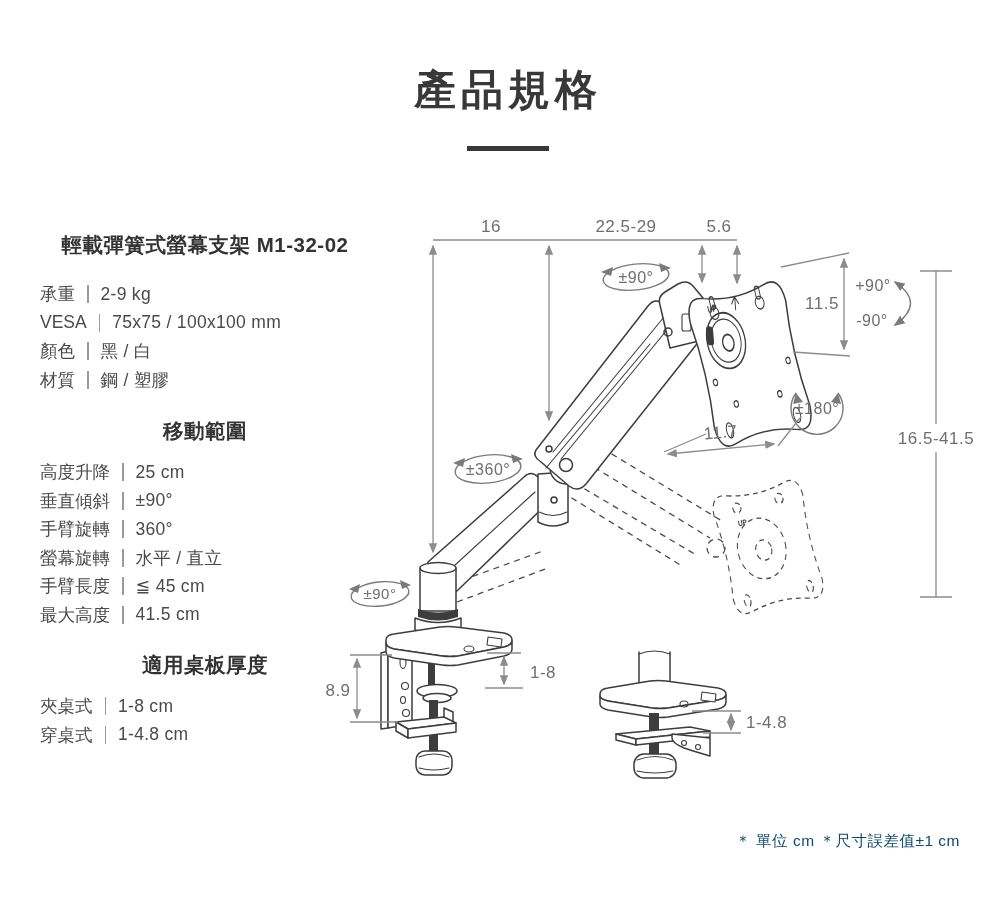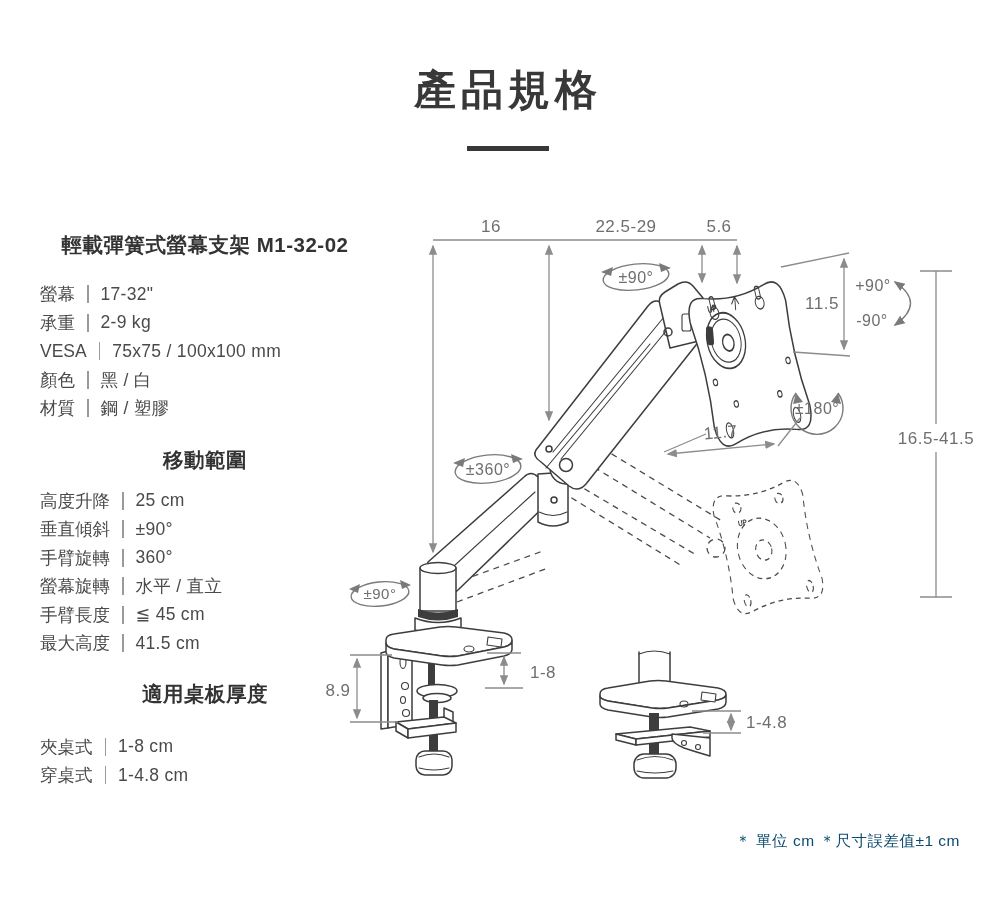--- a/index.html
+++ b/index.html
@@ -4,21 +4,21 @@
 <style>
   html,body{margin:0;padding:0;background:#ffffff;}
   body{width:1000px;height:900px;position:relative;overflow:hidden;
        font-family:"Liberation Sans","DejaVu Sans",sans-serif;}
   .page-header{position:absolute;top:62px;left:0;width:1000px;text-align:center;margin-left:8px;}
   .page-title{font-size:42px;font-weight:bold;color:#383838;letter-spacing:5px;}
   .title-underline{width:82px;height:5px;background:#383838;margin:28px auto 0 auto;}
   .spec-col{position:absolute;left:40px;top:231px;width:330px;text-align:center;}
   .spec-heading{font-size:20.5px;font-weight:bold;color:#333333;letter-spacing:0.5px;margin:0 0 21px 0;}
   .spec-heading.mt1{margin-top:23px;margin-bottom:13px;}
-  .spec-heading.mt2{margin-top:22px;margin-bottom:25px;}
+  .spec-heading.mt2{margin-top:22px;margin-bottom:13px;}
   .spec-row{display:flex;align-items:center;height:28.5px;font-size:17.5px;color:#4a4a4a;}
   .spec-sep{width:1.5px;height:18px;background:#9a9a9a;margin:0 12px;flex:0 0 auto;}
   .spec-label{white-space:nowrap;}
   .spec-value{white-space:nowrap;letter-spacing:0.3px;}
   .diagram-svg{position:absolute;left:0;top:0;width:1000px;height:900px;}
   .footnote{position:absolute;top:831px;right:40px;font-size:15.5px;color:#0c4a6e;letter-spacing:0.5px;}
   
   .solid{stroke:#3d3d3d;stroke-width:1.5;fill:none;stroke-linejoin:round;stroke-linecap:round;}
   .wfill{fill:#ffffff;}
   .dark{fill:#3d3d3d;stroke:none;}
@@ -36,25 +36,20 @@
 
 <header class="page-header">
   <div class="page-title">產品規格</div>
   <div class="title-underline"></div>
 </header>
 
 <aside class="spec-col">
   <h2 class="spec-heading">輕載彈簧式螢幕支架 M1-32-02</h2>
 
   <div class="spec-row">
-    <span class="spec-label">螢幕</span>
-      <span class="spec-sep"></span>
-      <span class="spec-value">17-32"</span>
-  </div>
-  <div class="spec-row">
     <span class="spec-label">承重</span>
       <span class="spec-sep"></span>
       <span class="spec-value">2-9 kg</span>
   </div>
   <div class="spec-row">
     <span class="spec-label">VESA</span>
       <span class="spec-sep"></span>
       <span class="spec-value">75x75 / 100x100 mm</span>
   </div>
   <div class="spec-row">

